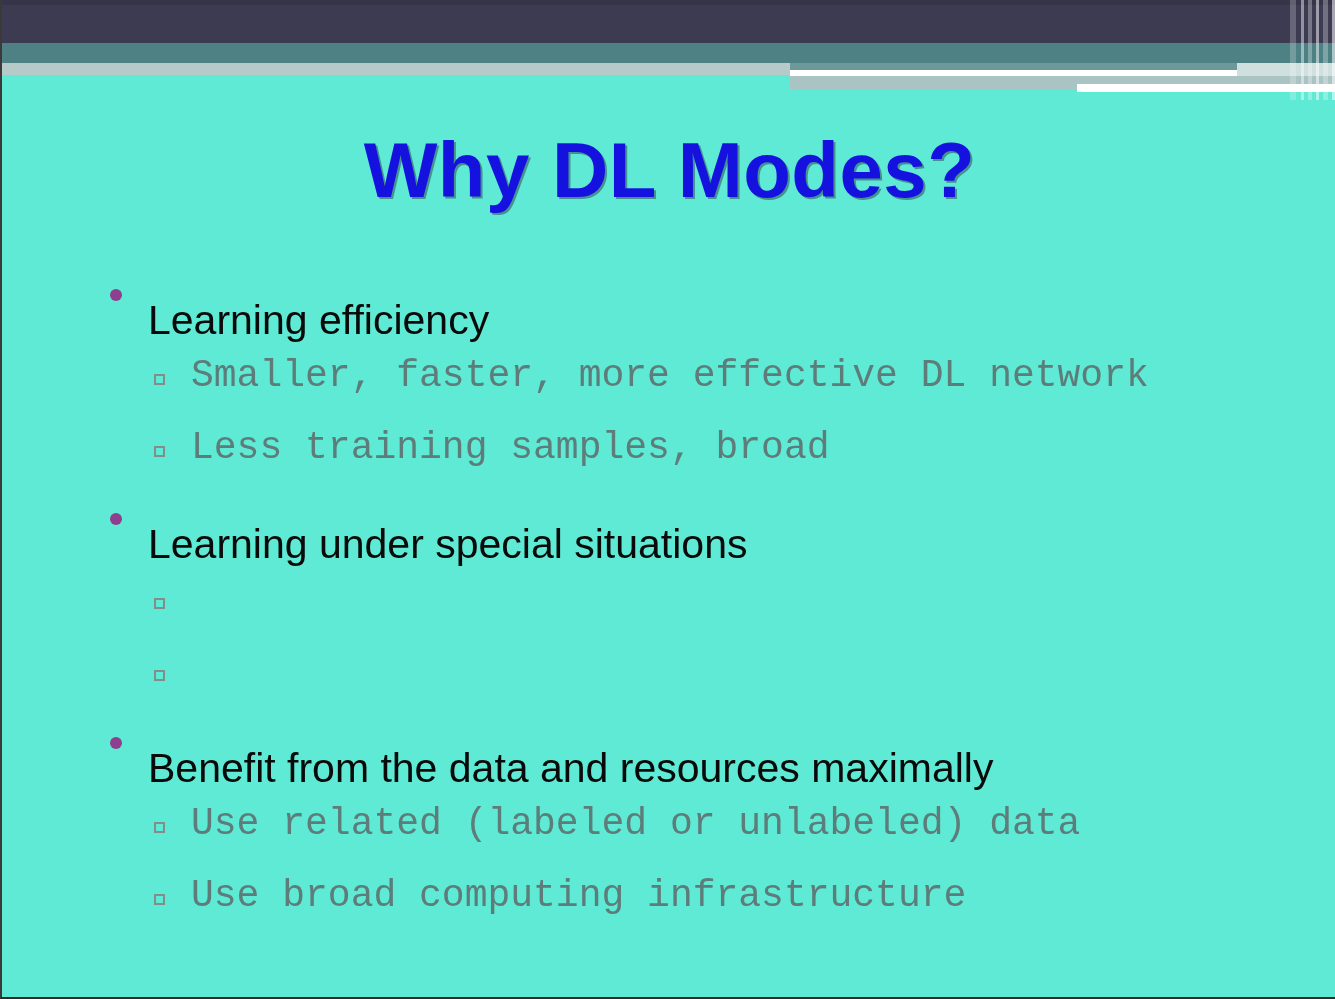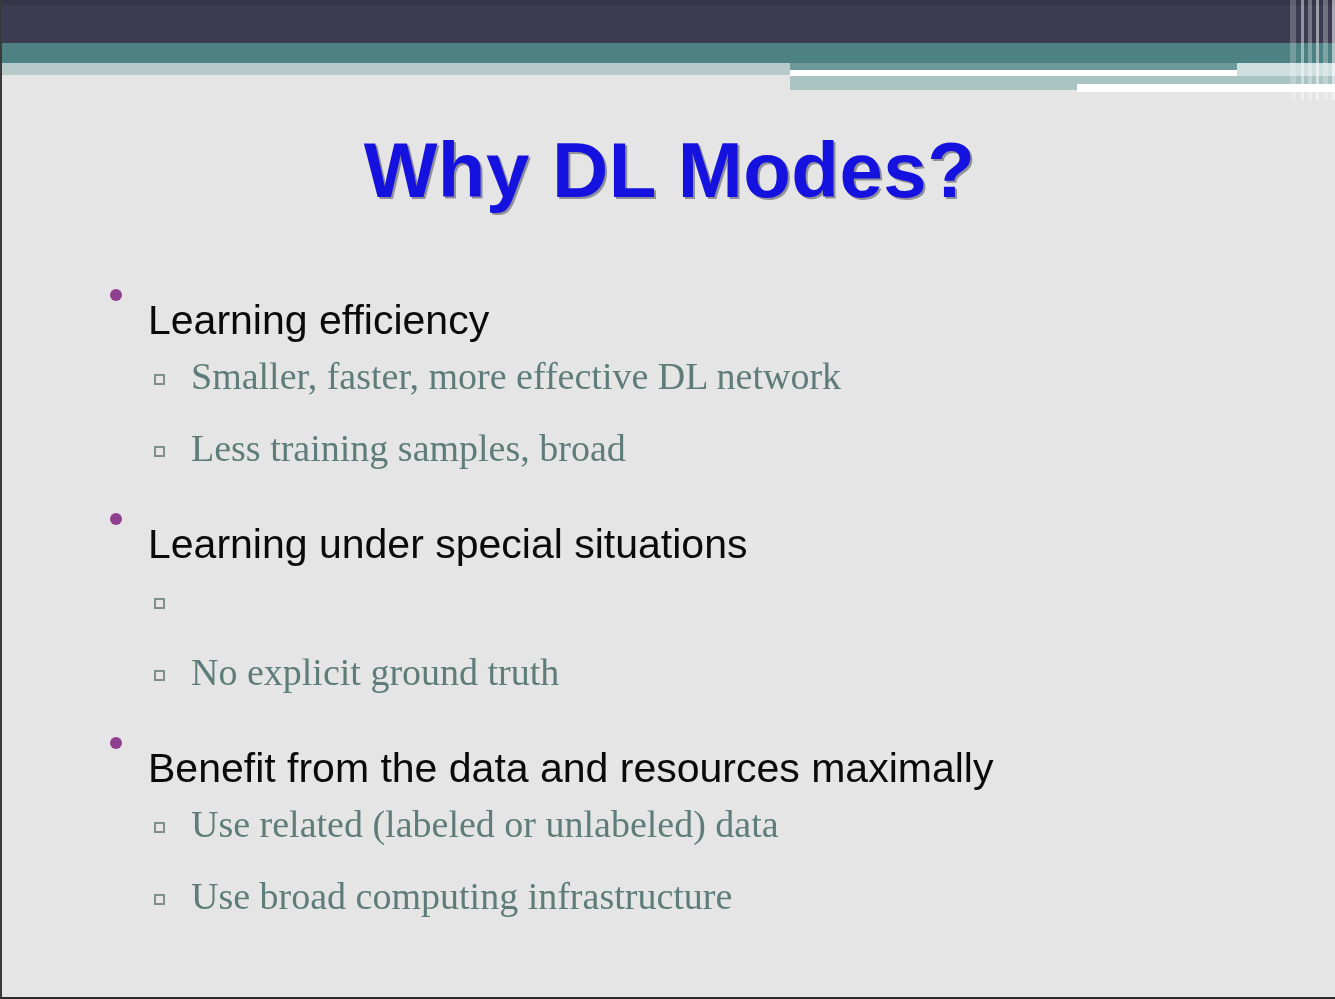--- a/index.html
+++ b/index.html
@@ -12,21 +12,21 @@
     width: 1335px;
     height: 999px;
     overflow: hidden;
     font-family: "Liberation Sans", sans-serif;
   }
 
   #slide {
     position: relative;
     width: 1335px;
     height: 999px;
-    background: #e5e5e5;
+    background: #5eead4;
     box-sizing: border-box;
     border-left: 2px solid #3a3a3a;
     border-bottom: 2px solid #2b2b2b;
     overflow: hidden;
   }
 
   
   #header-band {
     position: absolute;
     left: 0;
@@ -187,21 +187,21 @@
   .text-l1 {
     font-family: "Liberation Sans", sans-serif;
     font-size: 41px;
     line-height: 56px;
     color: #0a0a0a;
     white-space: nowrap;
     margin-top: 24px;
   }
 
   .text-l2 {
-    font-family: Liberation Serif, serif;
+    font-family: Liberation Mono, monospace;
     font-size: 38px;
     line-height: 56px;
     color: #5d7c7a;
     white-space: nowrap;
   }
 </style>
 </head>
 <body>
 
 <div id="slide">
@@ -247,21 +247,20 @@
       <span class="marker-dot"></span>
       <span class="text-l1">Learning under special situations</span>
     </div>
 
     <div class="bullet-l2">
       <span class="marker-square"></span>
     </div>
 
     <div class="bullet-l2">
       <span class="marker-square"></span>
-      <span class="text-l2">No explicit ground truth</span>
     </div>
 
     <div class="bullet-l1">
       <span class="marker-dot"></span>
       <span class="text-l1">Benefit from the data and resources maximally</span>
     </div>
 
     <div class="bullet-l2">
       <span class="marker-square"></span>
       <span class="text-l2">Use related (labeled or unlabeled) data</span>

